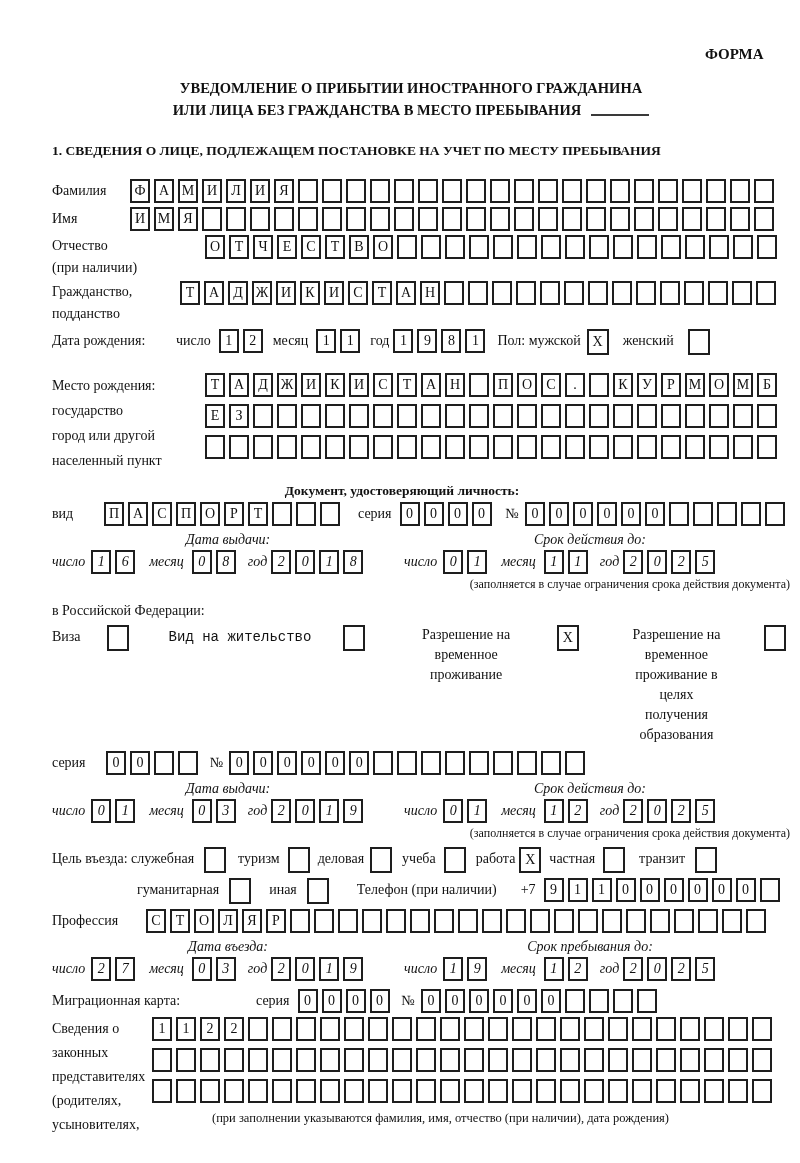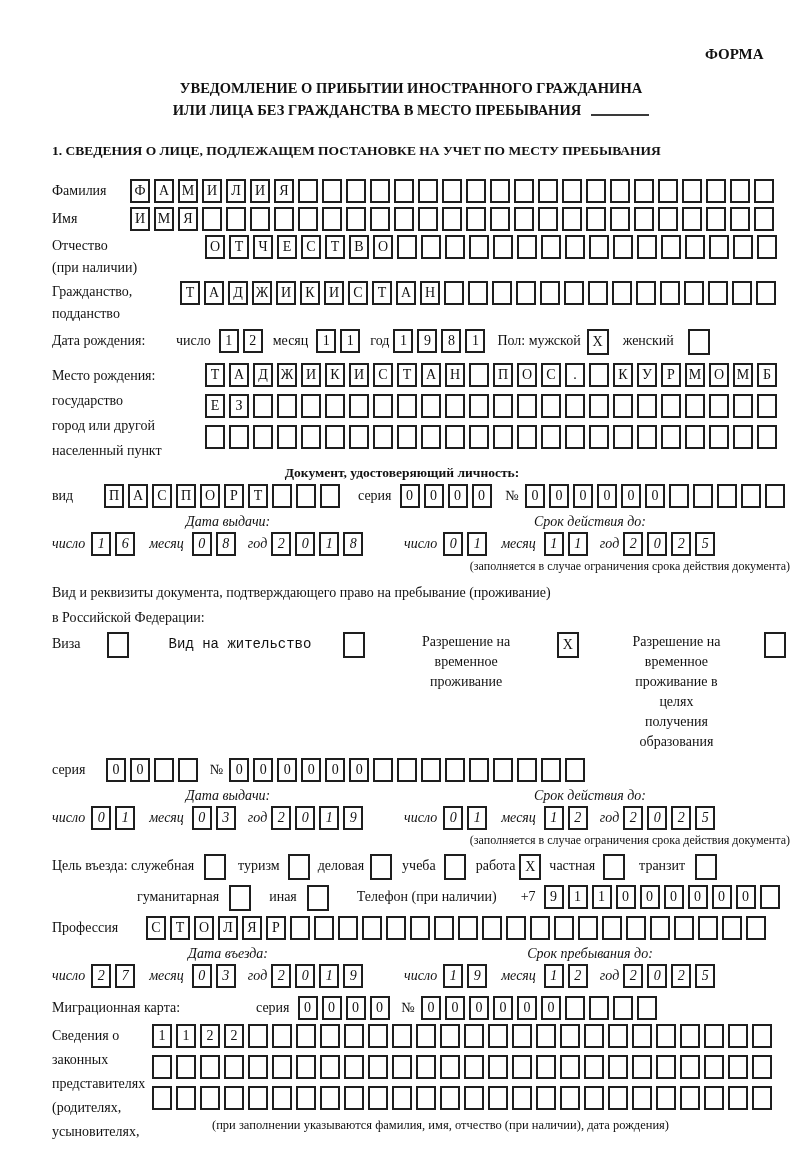--- a/index.html
+++ b/index.html
@@ -197,21 +197,21 @@
         <span class="cell"></span>
         <span class="cell"></span>
         <span class="cell"></span>
         <span class="cell"></span>
         <span class="cell"></span>
         <span class="cell"></span>
         <span class="cell"></span>
       </div>
   </div>
 
-  <div class="row" style="margin-top:4px;margin-bottom:8px;">
+  <div class="row" style="margin-top:4px;margin-bottom:18px;">
     <span class="lbl" style="width:112px;">Дата рождения:</span>
     <span class="lbl ml12">число</span>
     <span class="cells ml8">
         <span class="cell">1</span>
         <span class="cell">2</span>
       </span>
     <span class="lbl ml6">месяц</span>
     <span class="cells ml8">
         <span class="cell">1</span>
         <span class="cell">1</span>
@@ -226,21 +226,21 @@
     <span class="lbl ml8">Пол: мужской</span>
     <span class="cells cb ml6">
         <span class="cell">X</span>
       </span>
     <span class="lbl ml10">женский</span>
     <span class="cells cb ml14">
         <span class="cell"></span>
       </span>
   </div>
 
-  <div class="row" style="margin-bottom:2px;">
+  <div class="row" style="margin-bottom:10px;">
     <div style="width:153px;">
       <div class="lbl lh25">Место рождения:</div>
       <div class="lbl lh25">государство</div>
       <div class="lbl lh25">город или другой</div>
       <div class="lbl lh25">населенный пункт</div>
     </div>
     <div>
       <div class="cells mb7">
           <span class="cell">Т</span>
           <span class="cell">А</span>
@@ -402,21 +402,20 @@
             <span class="cell">0</span>
             <span class="cell">2</span>
             <span class="cell">5</span>
           </span>
       </div>
     </div>
   </div>
   <div class="note-right">(заполняется в случае ограничения срока действия документа)</div>
 
   <div class="para">
-    <div>Вид и реквизиты документа, подтверждающего право на пребывание (проживание)</div>
     <div>в Российской Федерации:</div>
   </div>
 
   <div class="row" style="margin-top:2px;gap:20px;">
     <span class="lbl">Виза</span>
     <span class="cells cb ml6">
         <span class="cell"></span>
       </span>
     <span class="lbl ml16">Вид на жительство</span>
     <span class="cells cb ml12">

